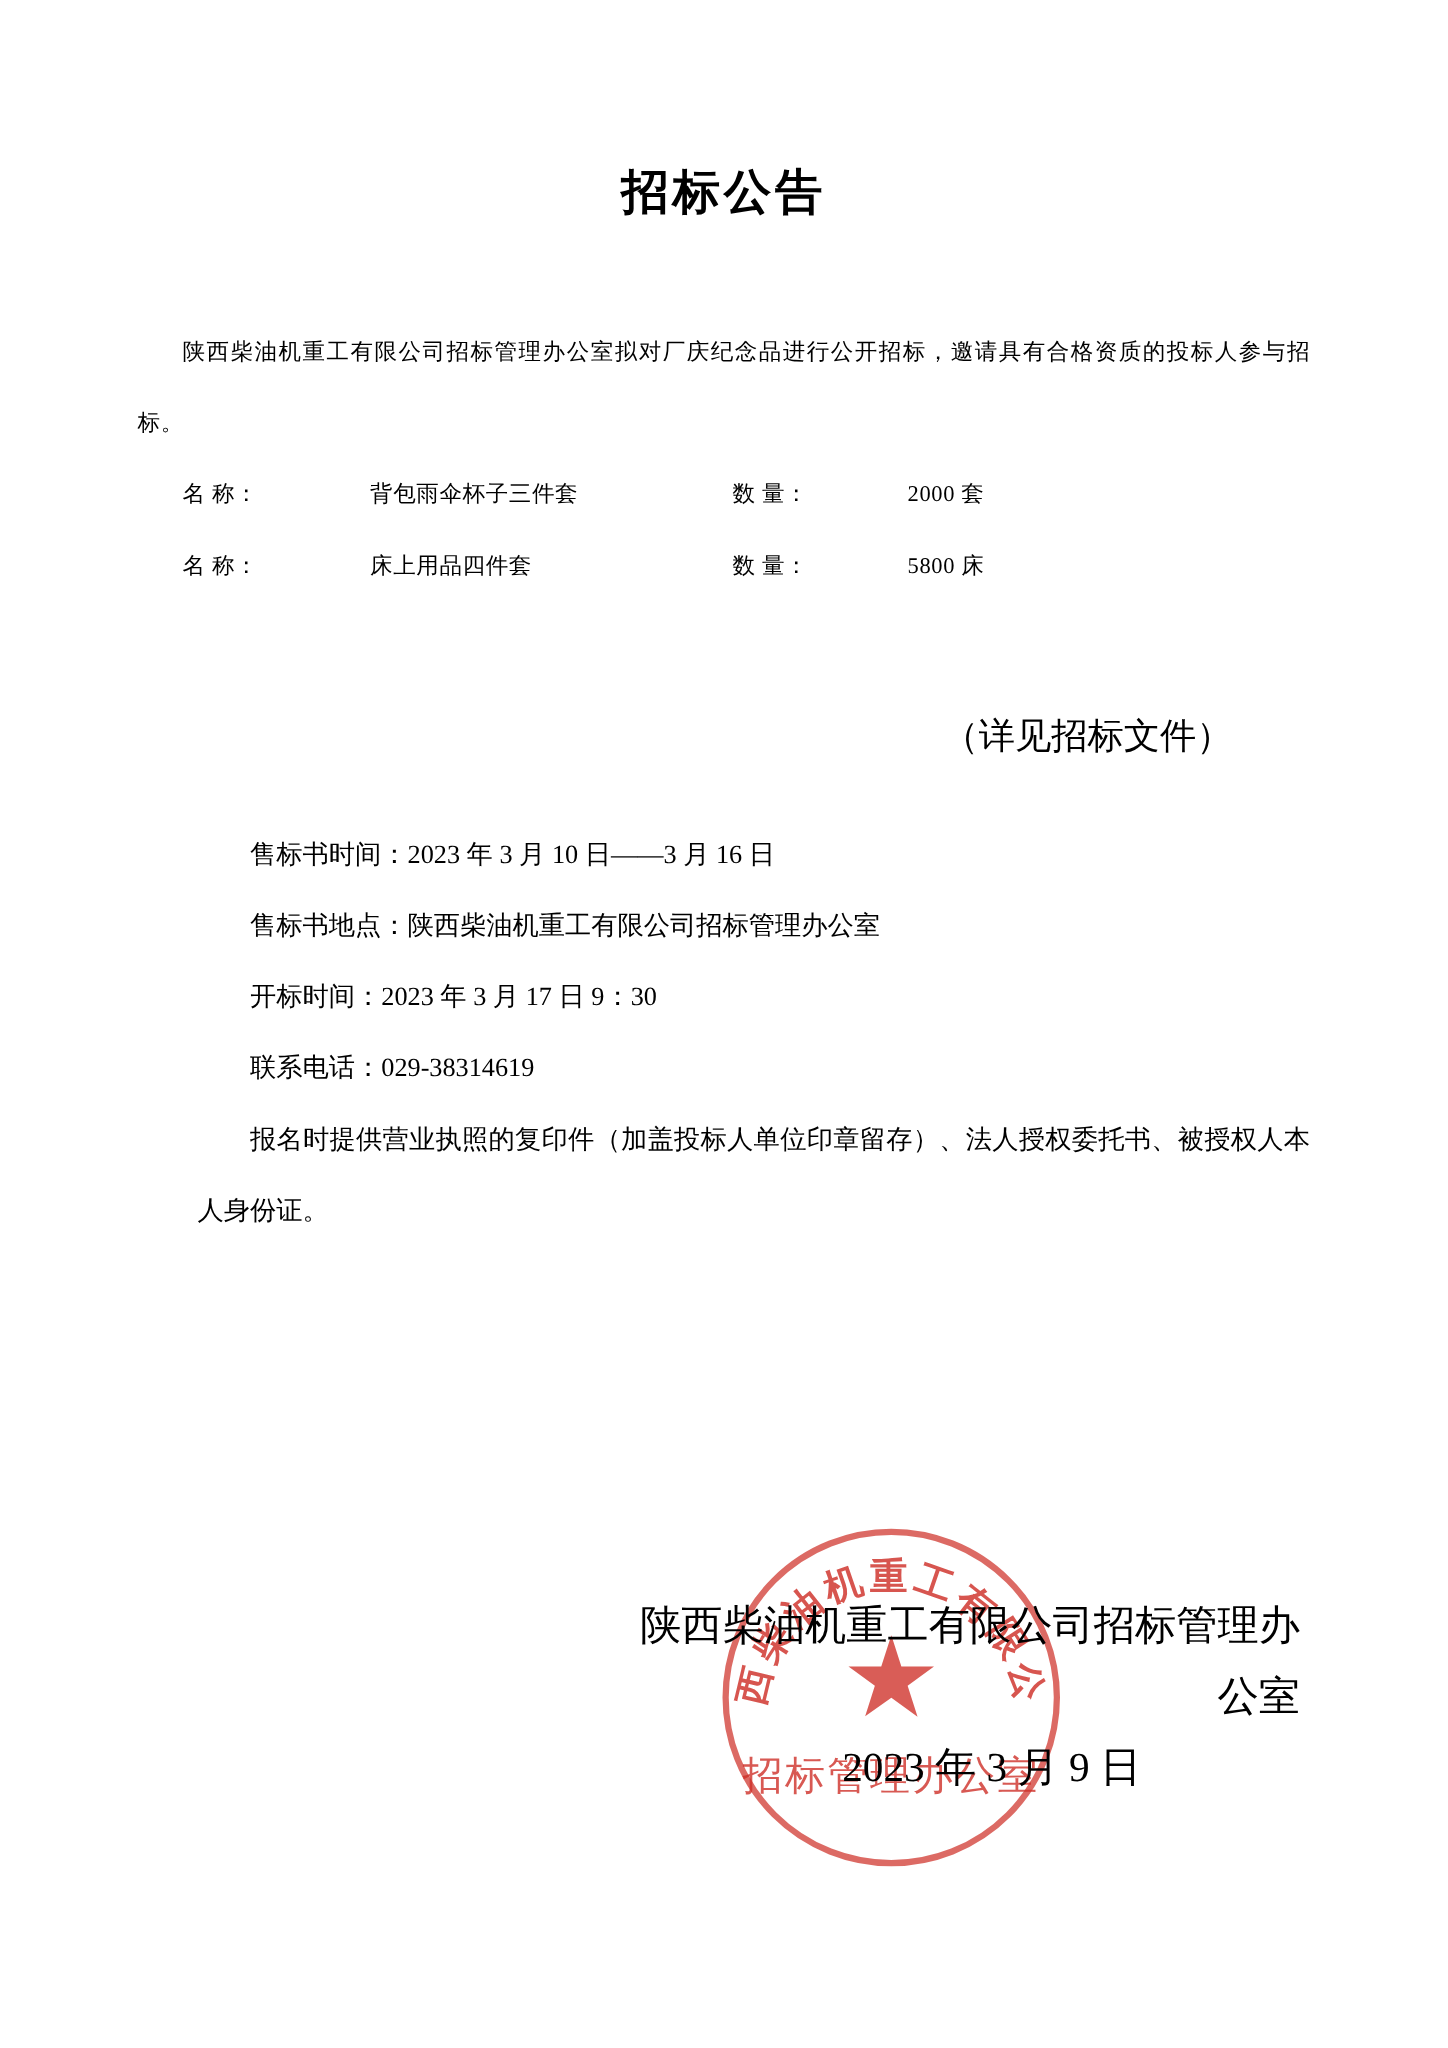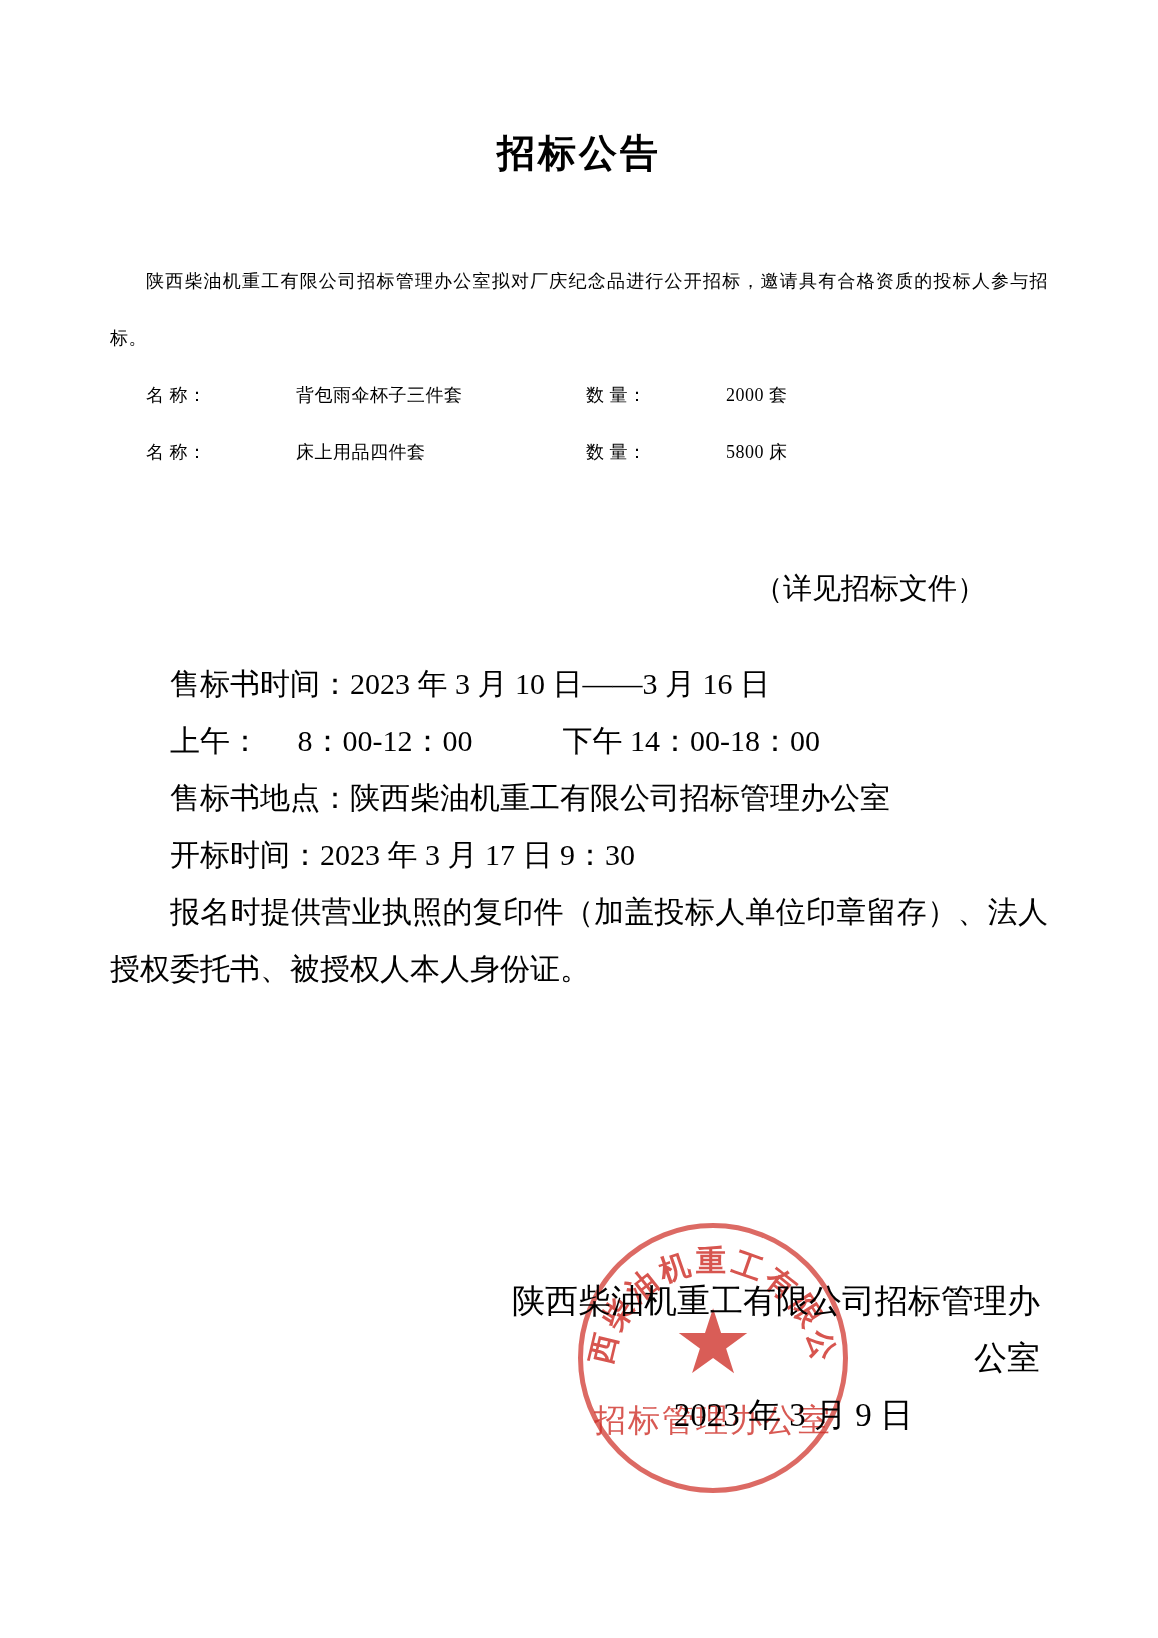--- a/index.html
+++ b/index.html
@@ -62,22 +62,23 @@
   }
   .detail-note {
     margin: 0;
     margin-top: 88px;
     text-align: right;
     padding-right: 62px;
     font-size: 29px;
   }
   .info-block {
     margin-top: 46px;
-    font-size: 30px;
+    font-size: 21px;
     line-height: 57px;
+    margin-left: 48px;
   }
   .info-line {
     margin: 0;
     text-indent: 2em;
   }
   .time-line {
     margin: 0;
     text-indent: 2em;
     white-space: pre;
   }
@@ -174,23 +175,23 @@
       <span class="val">床上用品四件套</span>
       <span class="lab2">数      量：</span>
       <span>5800 床</span>
     </p>
   </div>
 
   <p class="detail-note">（详见招标文件）</p>
 
   <div class="info-block">
     <p class="info-line">售标书时间：2023 年 3 月 10 日——3 月 16 日</p>
-    <p class="time-line">上午：     8：00-12：00            下午 14：00-18：00</p>
     <p class="info-line">售标书地点：陕西柴油机重工有限公司招标管理办公室</p>
     <p class="info-line">开标时间：2023 年 3 月 17 日 9：30</p>
+    <p class="info-line">联系电话：029-38314619</p>
     <p class="para">报名时提供营业执照的复印件（加盖投标人单位印章留存）、法人授权委托书、被授权人本人身份证。</p>
   </div>
 
   <div class="seal">
     <div class="ring"></div>
     <svg viewBox="0 0 270 270">
       <defs>
         <path id="arcpath" d="M 33 150 A 102 102 0 0 1 237 150"></path>
       </defs>
       <text class="arc-text">

